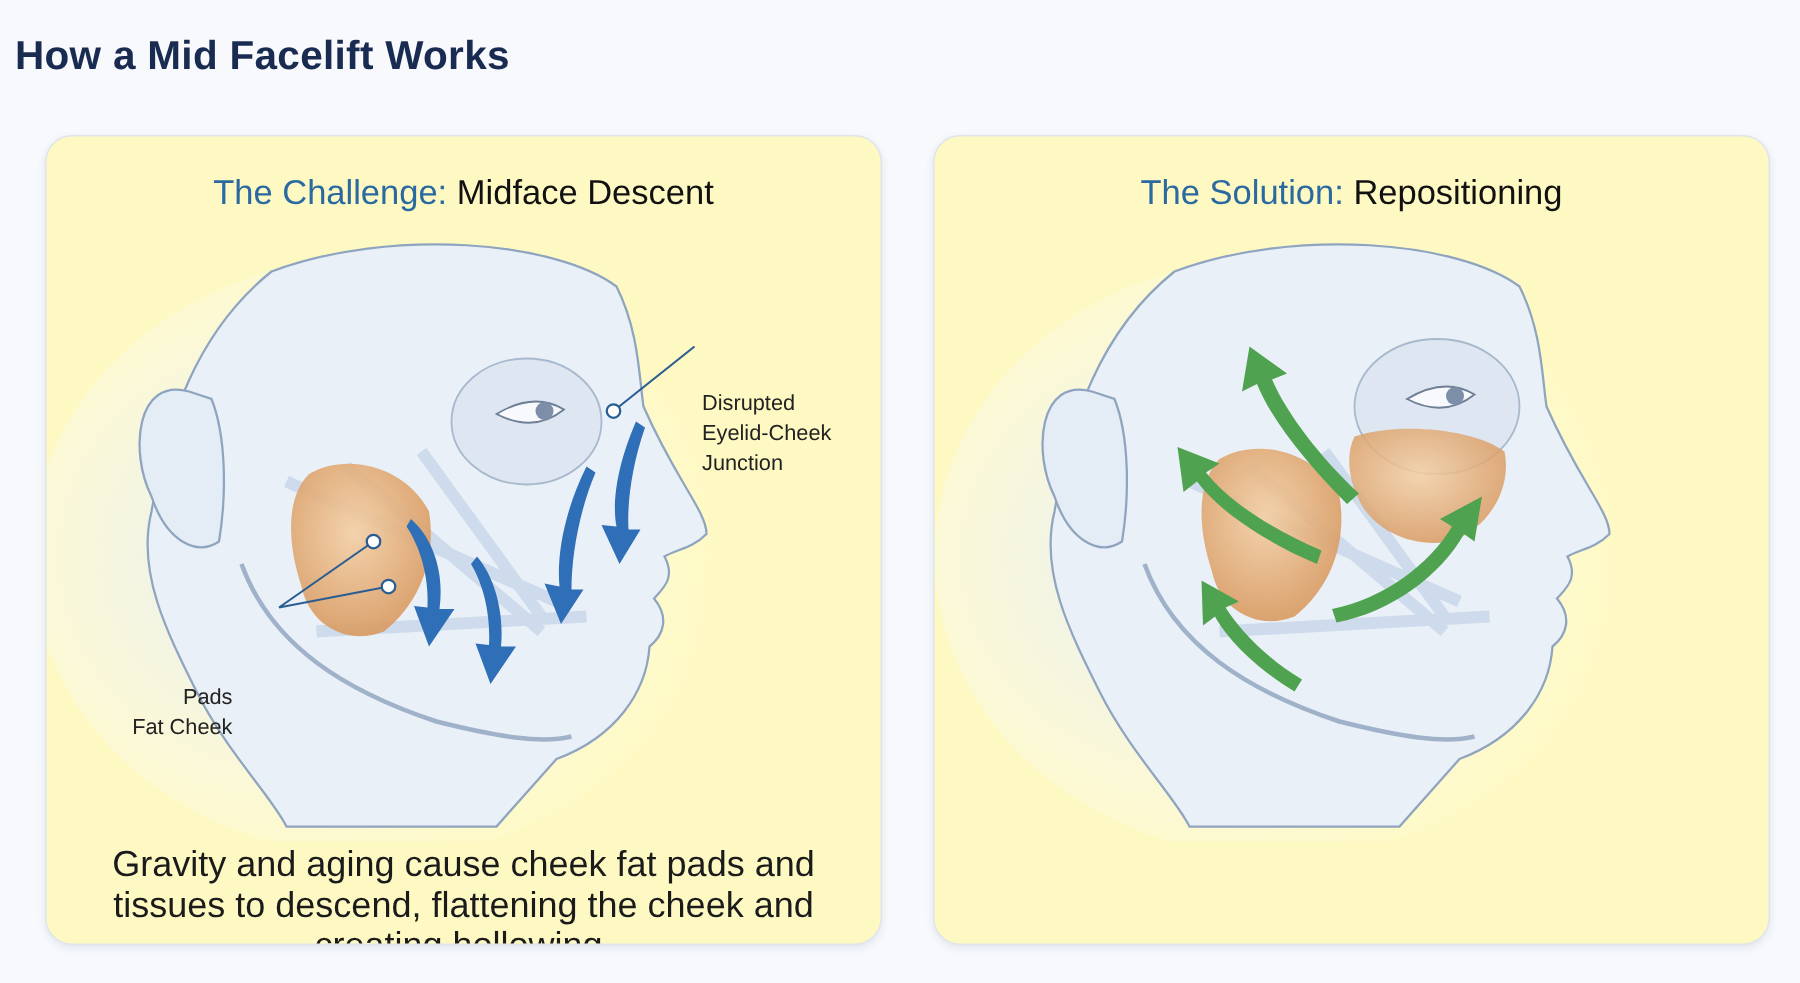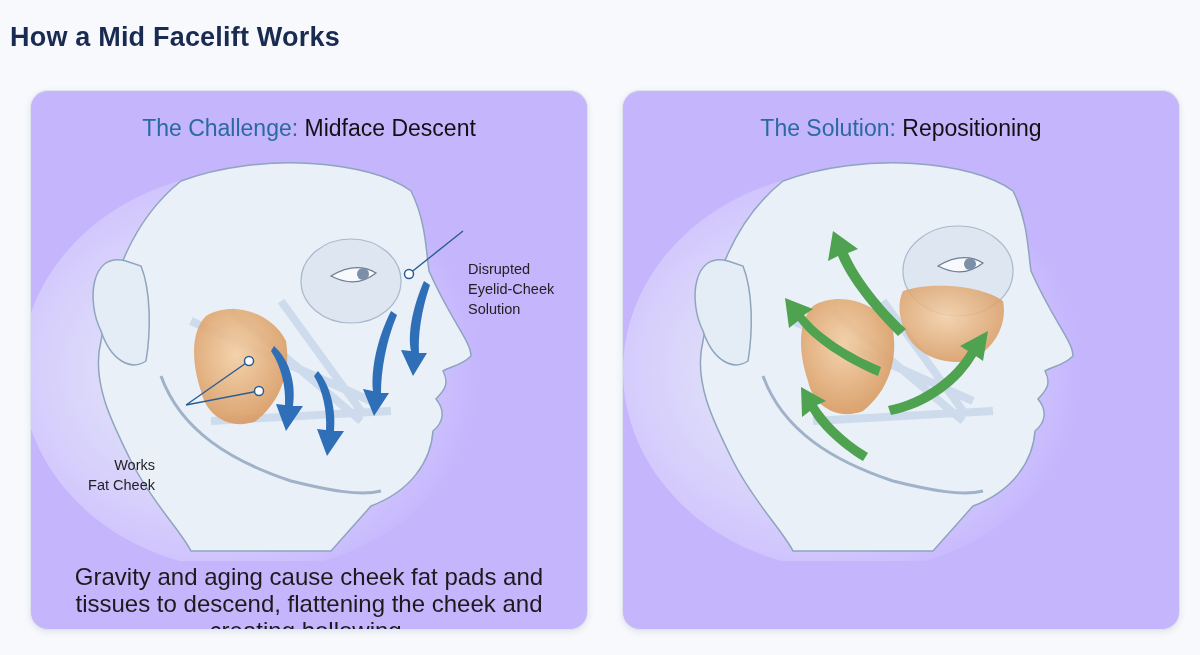--- a/index.html
+++ b/index.html
@@ -8,21 +8,21 @@
     background:#f7f9fc;
     font-family:"Liberation Sans", sans-serif;
     position:relative;
   }
   .title {
     position:absolute; left:0; top:22px; width:1200px; text-align:left;
     font-size:27px; font-weight:700; color:#1a2b52; letter-spacing:0.2px;padding-left:10px;
   }
   .card {
     position:absolute; top:90px; width:556px; height:538px;
-    background:#c4b5fd; border:1px solid #dfe4ec; border-radius:18px;
+    background:#fef9c3; border:1px solid #dfe4ec; border-radius:18px;
     box-shadow:0 2px 6px rgba(30,50,90,0.10);
     overflow:hidden;
   }
   .card.left { left:30px; }
   .card.right { left:622px; }
   .card-title {
     position:absolute; left:0; top:24px; width:100%; text-align:center;
     font-size:23px; color:#111;
   }
   .card-title .accent { color:#2a6aa0; }
@@ -82,24 +82,24 @@
     <path d="M378 113 L 432 70" stroke="#2a5d92" stroke-width="1.4" fill="none"></path>
     <circle cx="378" cy="113" r="4.5" fill="#fff" stroke="#2a5d92" stroke-width="1.5"></circle>
     <path d="M155 244 L 218 200 M155 244 L 228 230" stroke="#2a5d92" stroke-width="1.4" fill="none"></path>
     <circle cx="218" cy="200" r="4.5" fill="#fff" stroke="#2a5d92" stroke-width="1.5"></circle>
     <circle cx="228" cy="230" r="4.5" fill="#fff" stroke="#2a5d92" stroke-width="1.5"></circle>
   </svg>
 
   <div class="label" style="left:437px; top:120px;">
     <div>Disrupted</div>
     <div>Eyelid-Cheek</div>
-    <div>Solution</div>
+    <div>Junction</div>
   </div>
   <div class="label" style="left:48px; top:316px; text-align:right; width:76px;">
-    <div>Works</div>
+    <div>Pads</div>
     <div>Fat Cheek</div>
   </div>
 
   <div class="caption">Gravity and aging cause cheek fat pads and tissues to descend, flattening the cheek and creating hollowing.</div>
 </div>
 
 <div class="card right">
   <div class="card-title">
     <span class="accent">The Solution:</span><span> Repositioning</span>
   </div>

